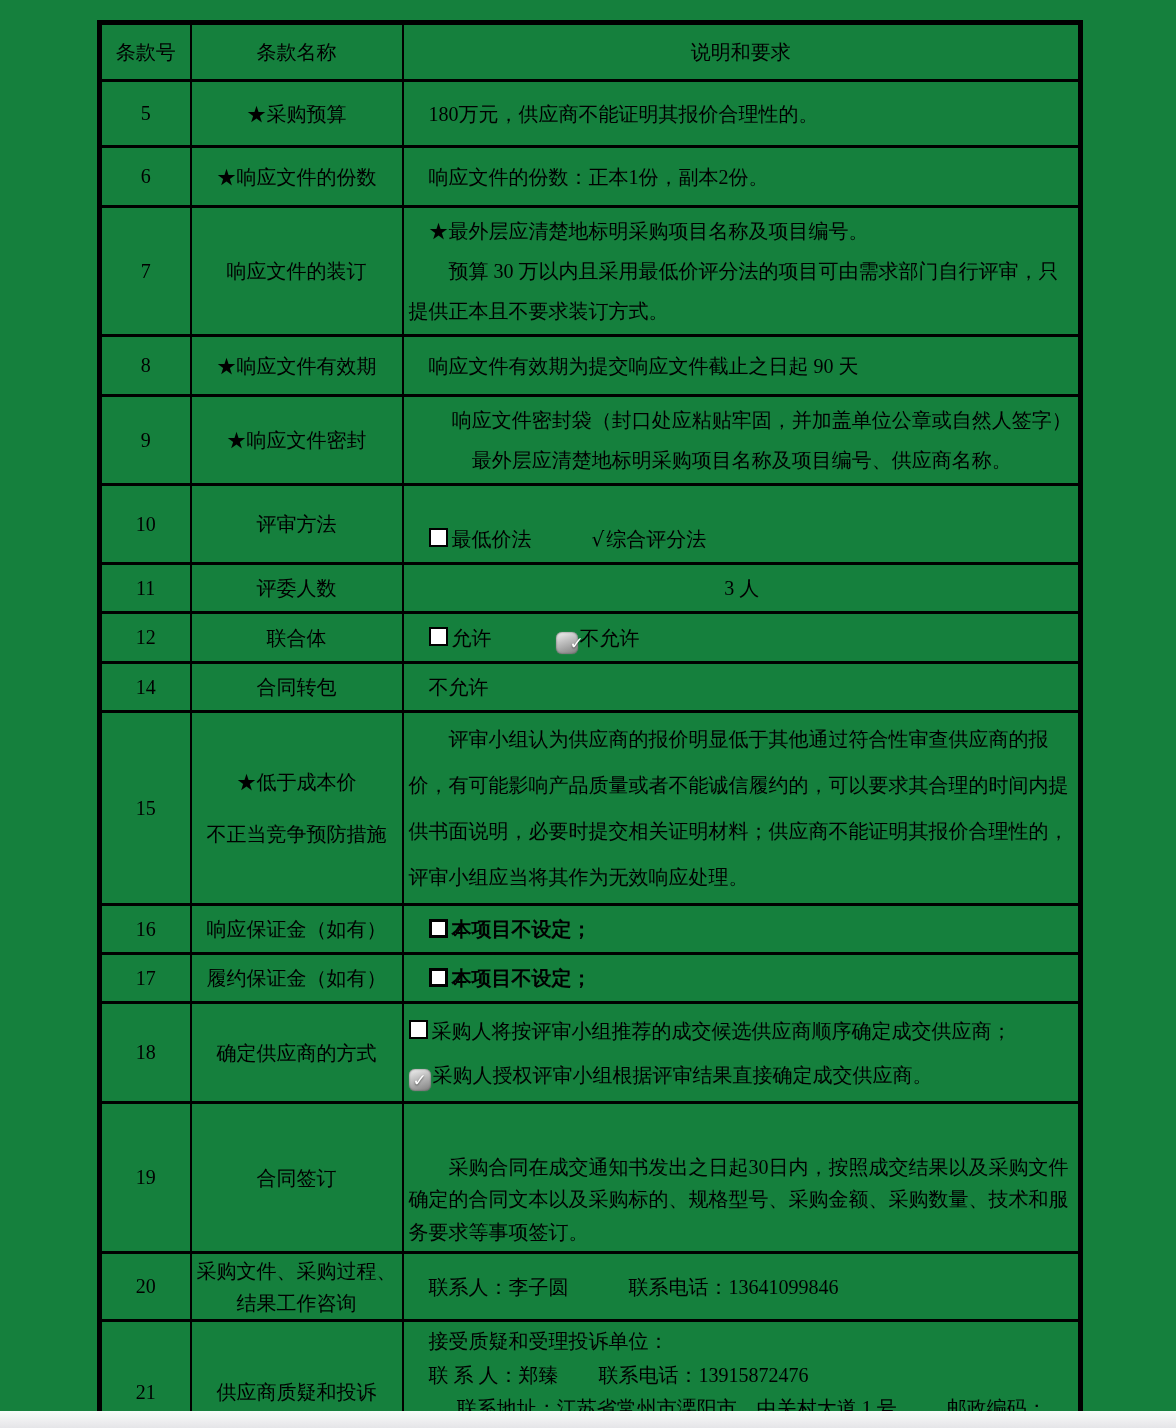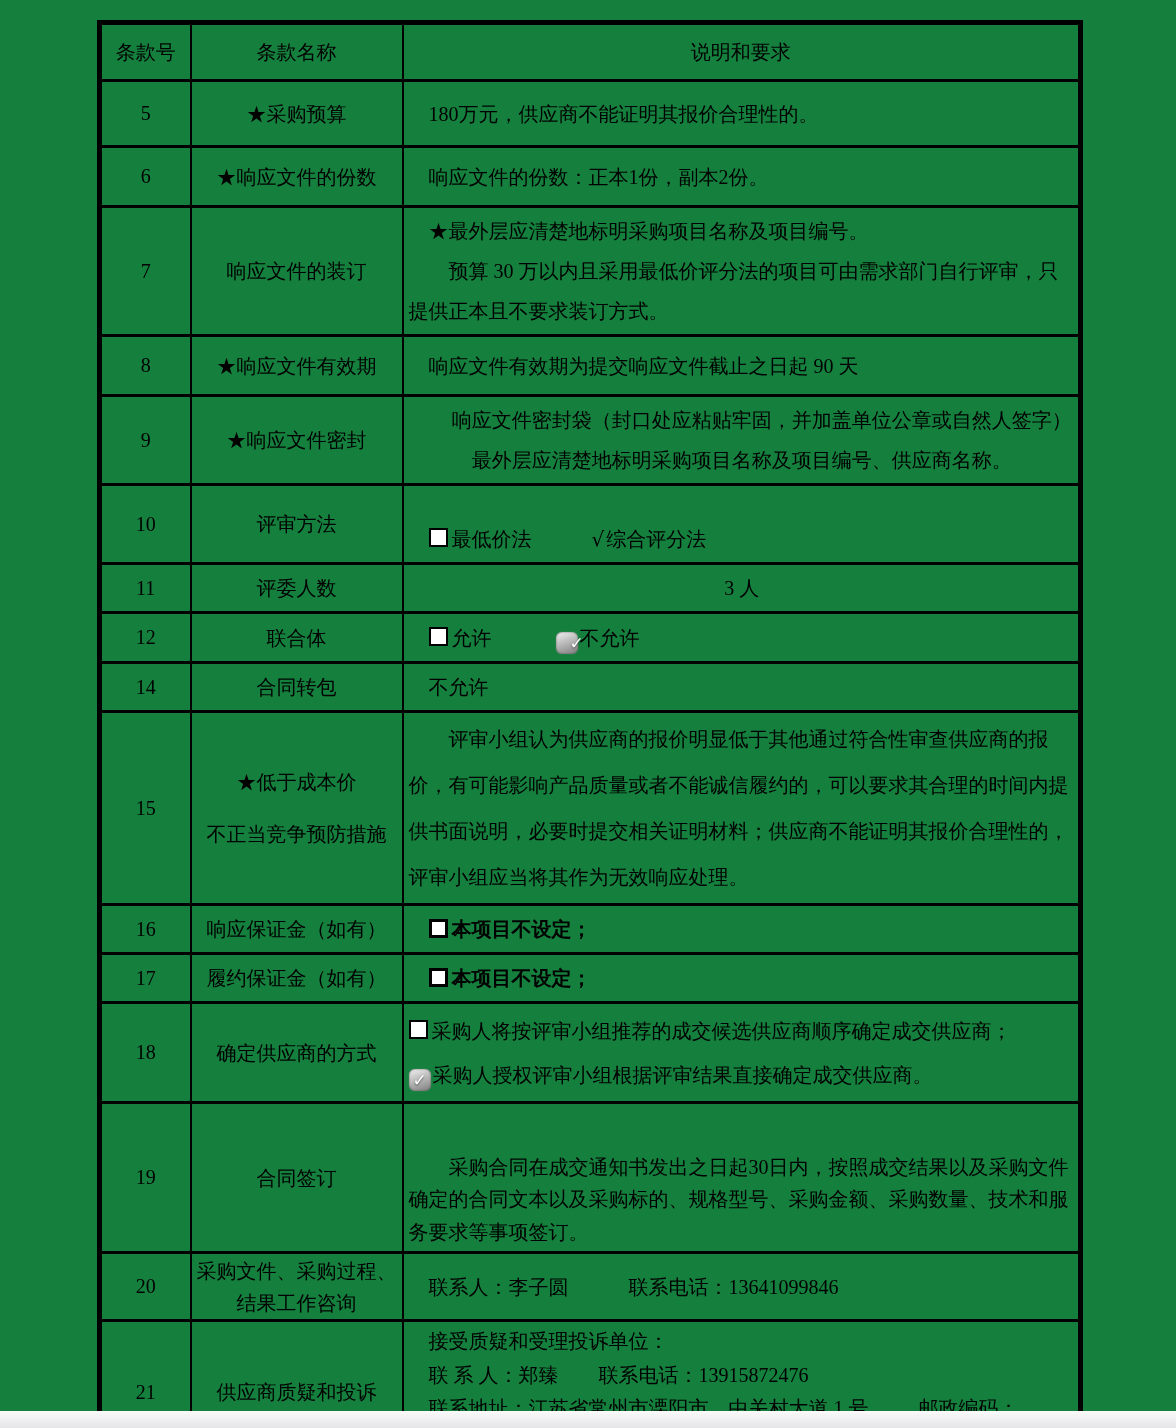--- a/index.html
+++ b/index.html
@@ -231,20 +231,20 @@
           </td>
         </tr>
         <tr style="height: 132px;">
           <td class="c-no">21</td>
           <td class="c-name">
             <div>供应商质疑和投诉</div>
           </td>
           <td class="c-content" style="line-height: 1.68;">
             <div class="para" style="text-indent: 1em;"><span>接受质疑和受理投诉单位：</span></div>
             <div class="para" style="text-indent: 1em;"><span>联 系 人：郑臻</span><span class="spacer" style="width: 2em;"></span><span>联系电话：13915872476</span></div>
-            <div class="para" style="text-indent: 1em;"><span>联系地址：江苏省常州市溧阳市，中关村大道 1 号</span><span class="spacer" style="width: 2.5em;"></span><span>邮政编码：</span></div>
+            <div class="para" style="text-indent: 1em; text-align: center;"><span>联系地址：江苏省常州市溧阳市，中关村大道 1 号</span><span class="spacer" style="width: 2.5em;"></span><span>邮政编码：</span></div>
             <div class="para" style="text-indent: 1em;"><span>注：供应商质疑和投诉须以书面形式提出。</span></div>
           </td>
         </tr>
       </tbody>
   </table>
   <div class="bottom-edge"></div>
 </div>
 
 </body></html>

